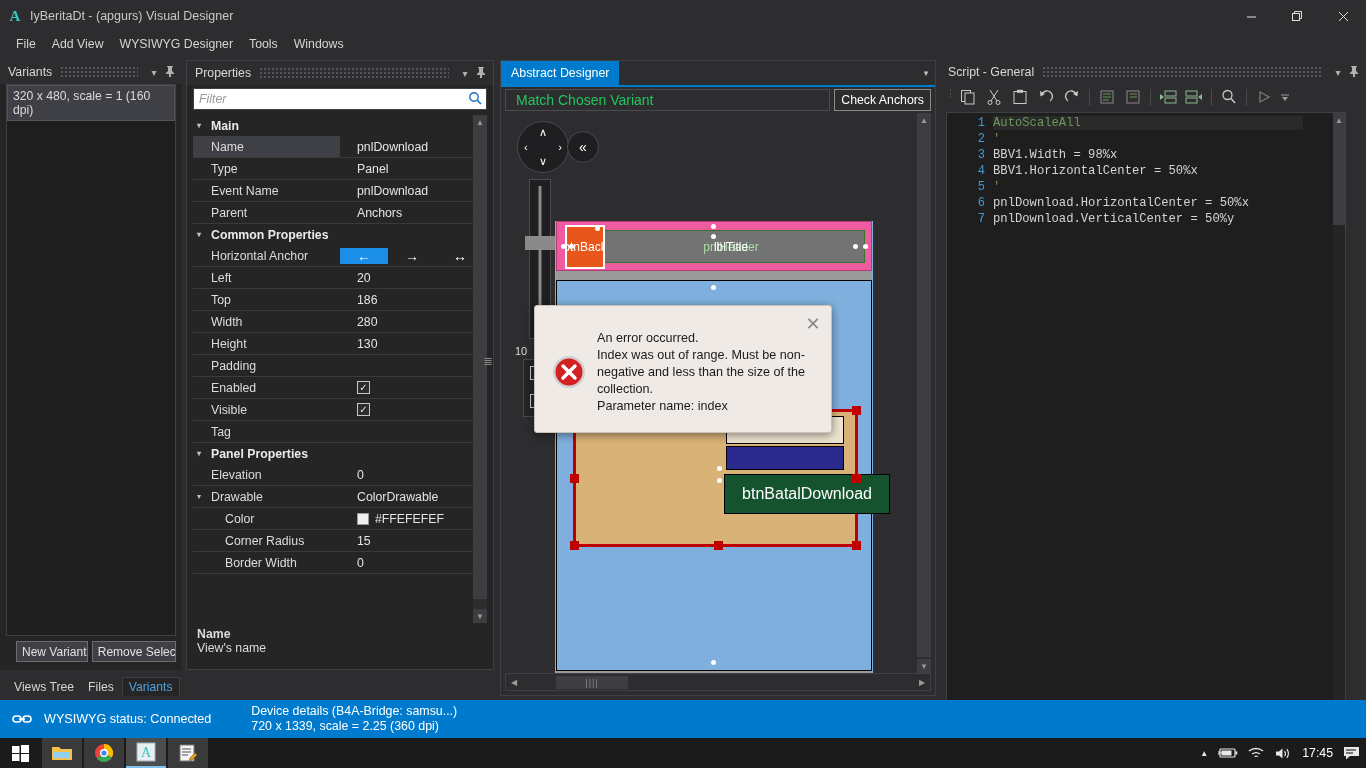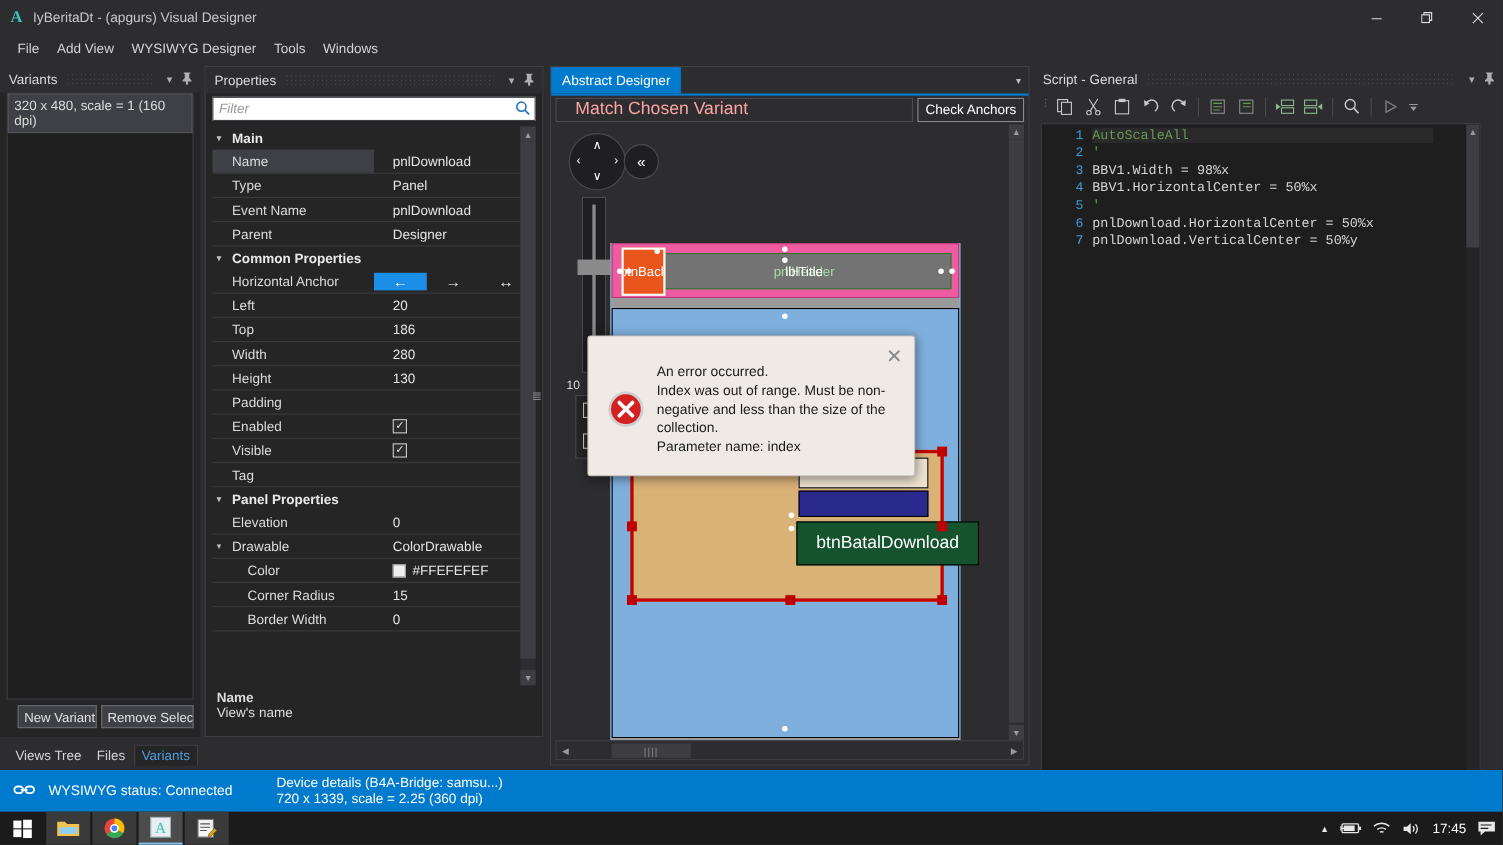--- a/index.html
+++ b/index.html
@@ -176,22 +176,22 @@
     padding: 0 10px; display: flex; align-items: center;
   }
   #designer-tabfill { flex: 1; }
   #designer-tab-caret { width: 18px; display: flex; align-items: center; justify-content: center; color: #c0c0c0; font-size: 9px; }
   #designer-underline { position: absolute; left: 0; top: 24px; width: 434px; height: 2px; background: #007acc; }
   #variant-row {
     position: absolute; left: 4px; top: 28px; width: 426px; height: 22px;
     display: flex; gap: 4px;
   }
   #variant-select {
-    flex: 1; background: #2d2d30; border: 1px solid #4a4a50; color: #fca5a5;
-    font-size: 16px; display: flex; align-items: center; padding-left: 17px;
+    flex: 1; background: #2d2d30; border: 1px solid #4a4a50; color: #22c55e;
+    font-size: 14px; display: flex; align-items: center; padding-left: 10px;
     position: relative;
   }
   #check-anchors {
     background: #2d2d30; border: 1px solid #8a8a8a; color: #ffffff;
     font-size: 12.3px; display: flex; align-items: center; padding: 0 6px;
   }
   #canvas {
     position: absolute; left: 4px; top: 52px; width: 426px; height: 560px;
     background: #2d2d30; overflow: hidden;
   }
@@ -492,21 +492,21 @@
     <div class="prop-row">
       <div class="prop-name">Type</div>
       <div class="prop-val">Panel</div>
     </div>
     <div class="prop-row">
       <div class="prop-name">Event Name</div>
       <div class="prop-val">pnlDownload</div>
     </div>
     <div class="prop-row">
       <div class="prop-name">Parent</div>
-      <div class="prop-val">Designer</div>
+      <div class="prop-val">Anchors</div>
     </div>
 
     <div class="grp-row">
       <span class="grp-arrow">▾</span>
       <span>Common Properties</span>
     </div>
     <div class="prop-row">
       <div class="prop-name">Horizontal Anchor</div>
       <div class="prop-val" style="padding-left:0">
         <div class="anchor-cells">

